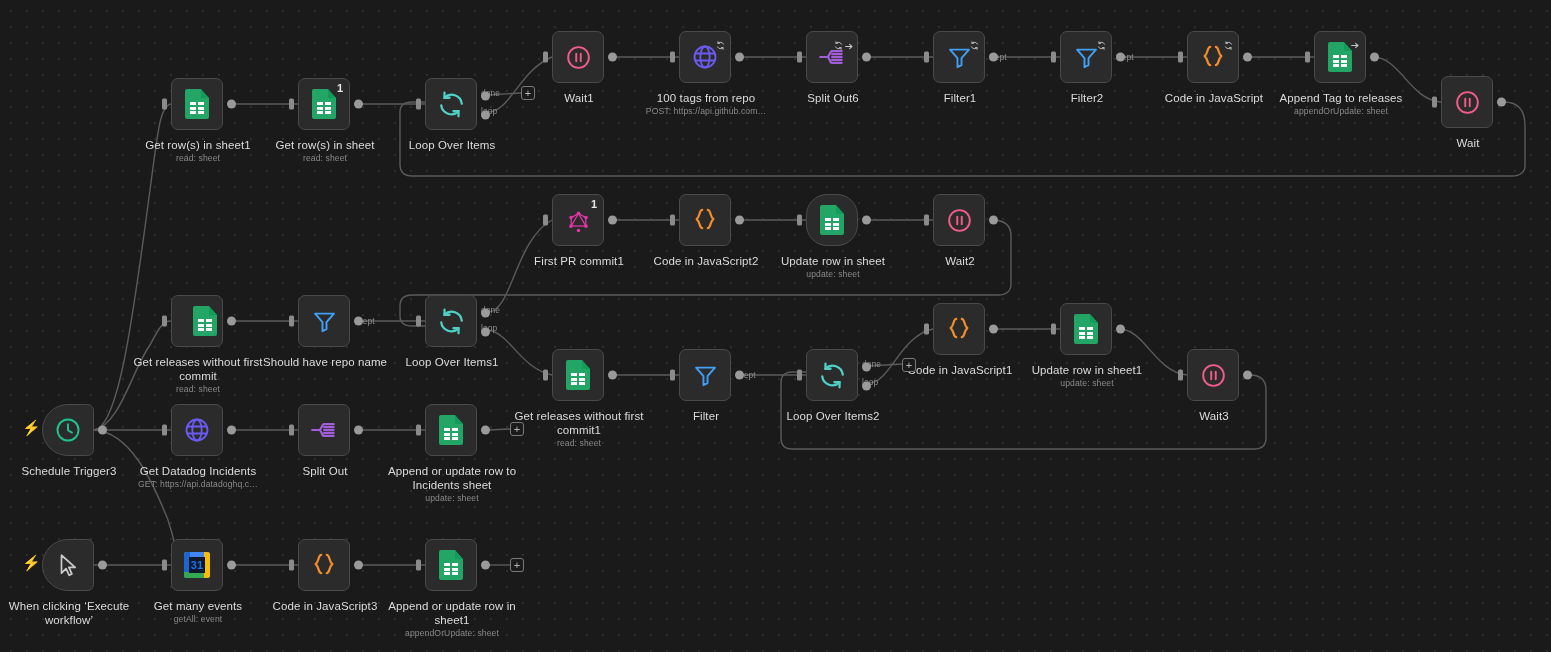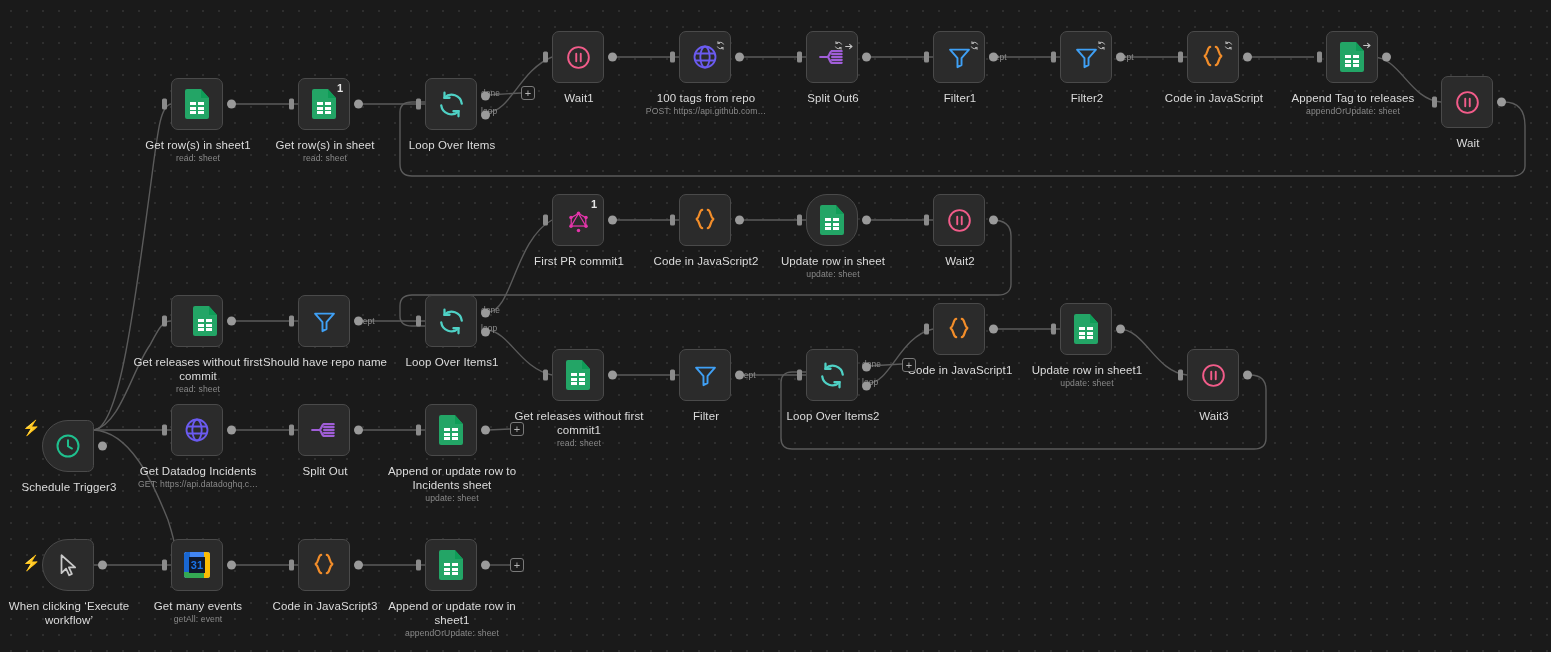--- a/index.html
+++ b/index.html
@@ -134,21 +134,21 @@
   <div class="wirelbl" style="left:481px;top:305px;">done</div>
   <div class="wirelbl" style="left:481px;top:323px;">loop</div>
   <div class="wirelbl" style="left:862px;top:359px;">done</div>
   <div class="wirelbl" style="left:862px;top:377px;">loop</div>
   <div class="wirelbl" style="left:989px;top:52px;">Kept</div>
   <div class="wirelbl" style="left:1116px;top:52px;">Kept</div>
   <div class="wirelbl" style="left:357px;top:316px;">Kept</div>
   <div class="wirelbl" style="left:738px;top:370px;">Kept</div>
 
   <div id="nodes">
-      <div class="node trigger" style="left: 42px; top: 420px;">
+      <div class="node trigger" style="left: 42px; top: 404px;">
         <span class="port out"></span>
         <span class="glyph">
           <svg width="28" height="28" viewBox="0 0 24 24" fill="none" stroke="#1fc08e" stroke-width="1.7">
             <circle cx="12" cy="12" r="9"></circle>
             <path d="M12 7v5.2l3.4 2" stroke-linecap="round"></path>
           </svg>
         </span>
         <span class="label">Schedule Trigger3</span>
       </div>
       <div class="node trigger" style="left: 42px; top: 539px;">
@@ -305,21 +305,21 @@
           </svg>
         </span>
         <span class="cornericon"><svg width="9" height="9" viewBox="0 0 16 16" fill="none" stroke="#d8d8d8" stroke-width="1.7" stroke-linecap="round">
             <path d="M13.4 5.6A6 6 0 0 0 3.3 4"></path>
             <path d="M2.6 10.4A6 6 0 0 0 12.7 12"></path>
             <path d="M3.4 1.2v3h3"></path>
             <path d="M12.6 14.8v-3h-3"></path>
           </svg></span>
         <span class="label">Code in JavaScript</span>
       </div>
-      <div class="node" style="left: 1314px; top: 31px; margin-left: 12px;">
+      <div class="node" style="left: 1314px; top: 31px;">
         <span class="port in"></span>
         <span class="port out"></span>
         <span class="glyph">
           <div class="gsheet">
             <div class="pg"></div>
             <div class="fold"></div>
             <div class="grid">
               <i style="left:0;top:32%;width:100%;height:11%"></i>
               <i style="left:0;top:66%;width:100%;height:11%"></i>
               <i style="left:45%;top:0;width:11%;height:100%"></i>

